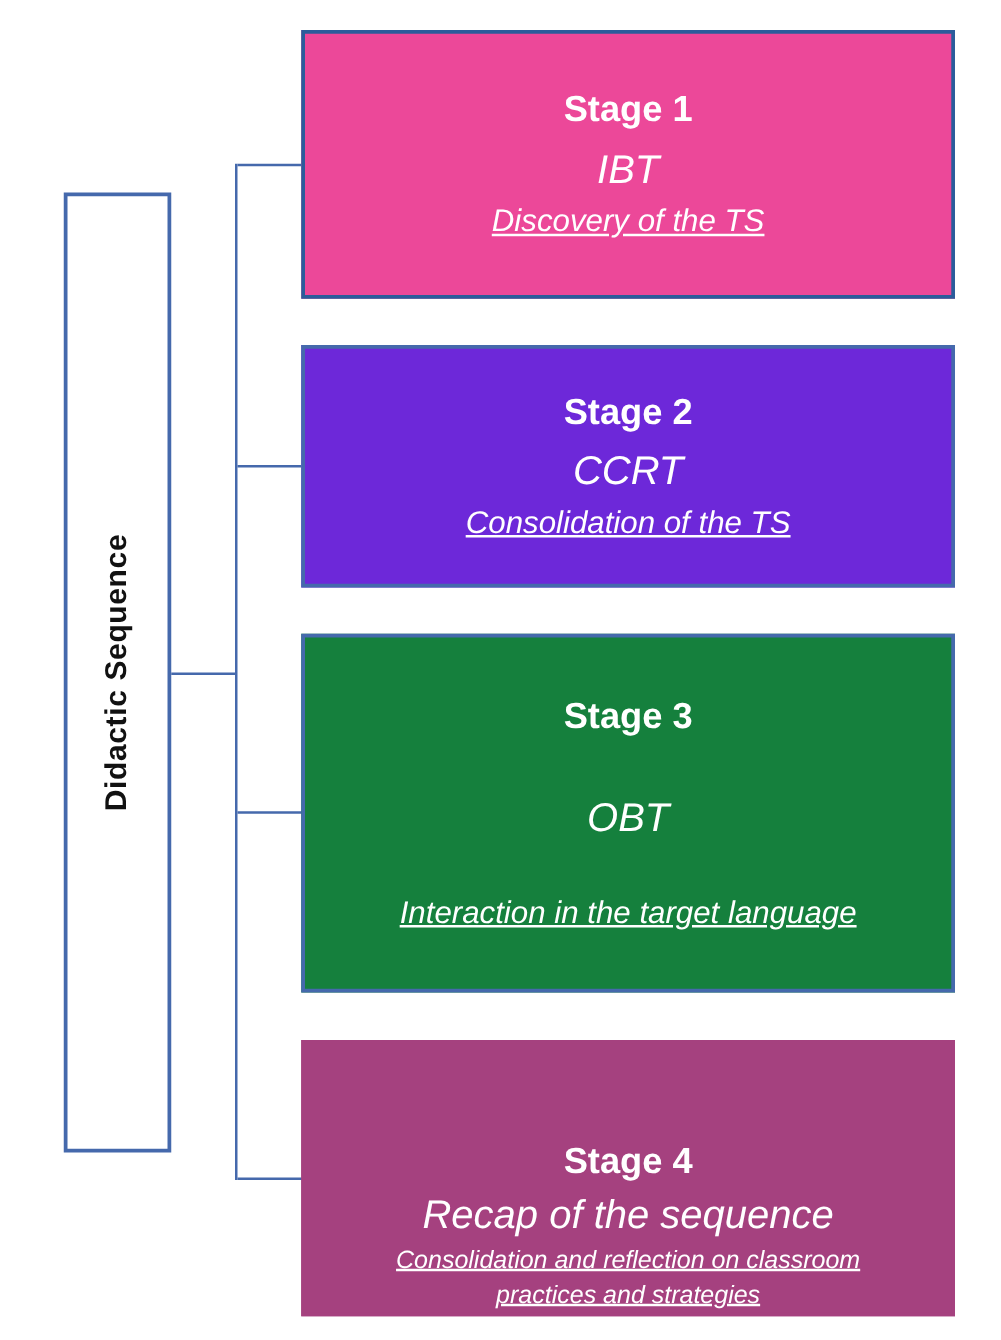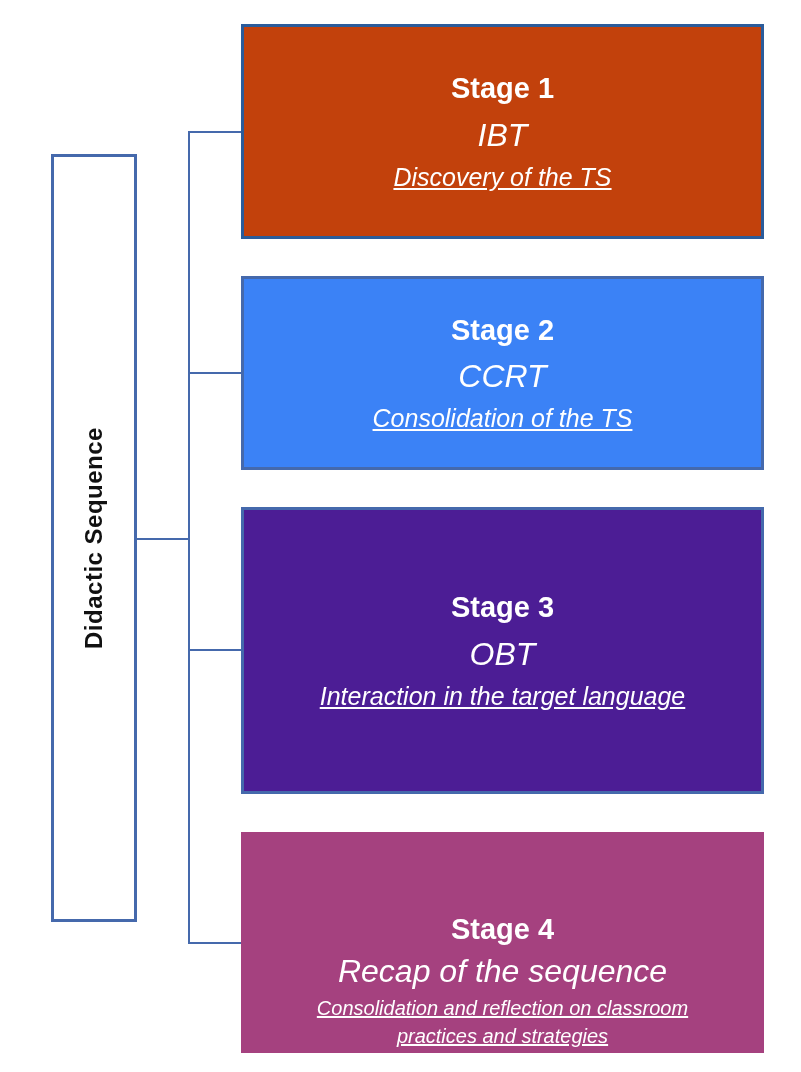--- a/index.html
+++ b/index.html
@@ -97,33 +97,33 @@
     <div id="root-label">Didactic Sequence</div>
   </div>
 
   <div class="line" id="line-root-stub"></div>
   <div class="line" id="line-vertical"></div>
   <div class="line" id="line-stub-1"></div>
   <div class="line" id="line-stub-2"></div>
   <div class="line" id="line-stub-3"></div>
   <div class="line" id="line-stub-4"></div>
 
-  <div class="stage" id="stage-1" style="background-color: #c2410c; border-color: rgb(43, 92, 155);">
+  <div class="stage" id="stage-1" style="background-color: #ec4899; border-color: rgb(43, 92, 155);">
     <div class="stage-title">Stage 1</div>
     <div class="stage-acronym">IBT</div>
     <div class="stage-desc">Discovery of the TS</div>
   </div>
 
-  <div class="stage" id="stage-2" style="background-color: #3b82f6; border-color: rgb(69, 105, 172);">
+  <div class="stage" id="stage-2" style="background-color: #6d28d9; border-color: rgb(69, 105, 172);">
     <div class="stage-title">Stage 2</div>
     <div class="stage-acronym">CCRT</div>
     <div class="stage-desc">Consolidation of the TS</div>
   </div>
 
-  <div class="stage" id="stage-3" style="background-color: #4c1d95; border-color: rgb(69, 105, 172);">
+  <div class="stage" id="stage-3" style="background-color: #15803d; border-color: rgb(69, 105, 172); gap: 34px;">
     <div class="stage-title">Stage 3</div>
     <div class="stage-acronym">OBT</div>
     <div class="stage-desc">Interaction in the target language</div>
   </div>
 
   <div class="stage" id="stage-4" style="background-color: rgb(165, 65, 127); border-color: rgb(165, 65, 127); justify-content: flex-end;">
     <div class="stage-title">Stage 4</div>
     <div class="stage-acronym">Recap of the sequence</div>
     <div class="stage-desc">Consolidation and reflection on classroom practices and strategies</div>
   </div>

